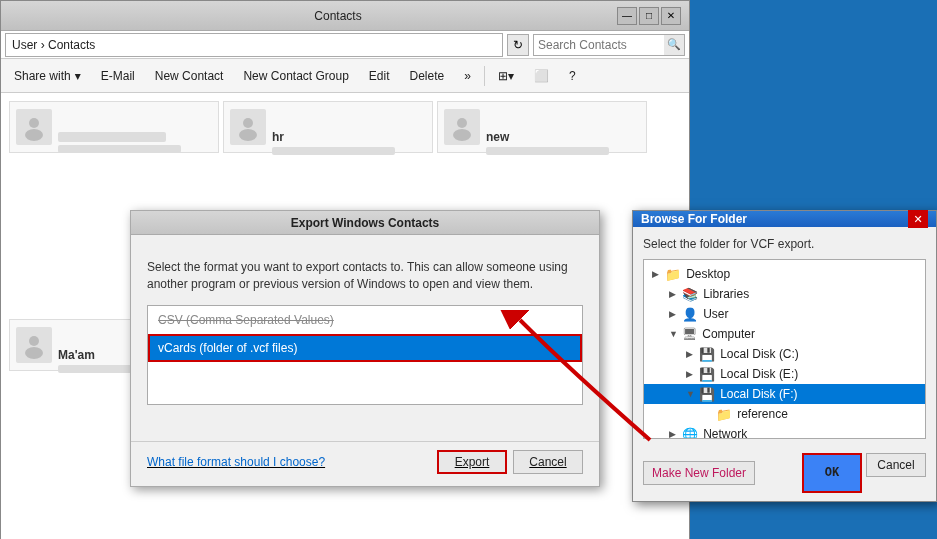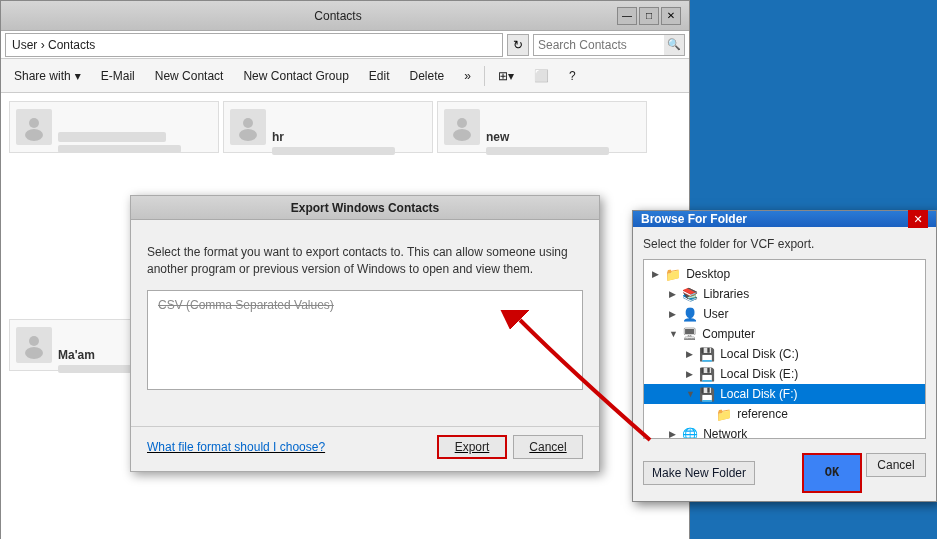--- a/index.html
+++ b/index.html
@@ -164,21 +164,21 @@
       background: #ddd;
       height: 8px;
       margin-top: 3px;
       border-radius: 2px;
       width: 80%;
     }
 
     
     .export-dialog {
       position: absolute;
-      top: 195px;
+      top: 210px;
       left: 130px;
       width: 470px;
       background: #f0f0f0;
       border: 1px solid #aaa;
       box-shadow: 3px 3px 10px rgba(0,0,0,0.4);
       z-index: 10;
     }
     .export-dialog-title {
       background: linear-gradient(to bottom, #d6d6d6, #c4c4c4);
       height: 24px;
@@ -315,21 +315,21 @@
       align-items: center;
       justify-content: space-between;
     }
     .make-folder-btn {
       height: 24px;
       padding: 0 8px;
       background: #e8e8e8;
       border: 1px solid #aaa;
       font-size: 12px;
       cursor: pointer;
-      color: #0f172a;
+      color: #be185d;
     }
     .browse-ok-btn {
       height: 40px;
       width: 60px;
       background: #3b82f6;
       border: 2px solid #cc0000;
       font-size: 12px;
       cursor: pointer;
       font-weight: 600;
       color: #222;
@@ -460,20 +460,21 @@
     </div>
   </div>
 </div>
 
 <div class="export-dialog">
   <div class="export-dialog-title">Export Windows Contacts</div>
   <div class="export-dialog-body">
     <p class="export-description">Select the format you want to export contacts to.  This can allow someone using another program or previous version of Windows to open and view them.</p>
     <div class="format-list">
       <div class="format-item strikethrough">CSV (Comma Separated Values)</div>
+      <div class="format-item selected">vCards (folder of .vcf files)</div>
     </div>
   </div>
   <div class="export-dialog-footer">
     <a class="help-link">What file format should I choose?</a>
     <div class="dialog-buttons">
       <button class="dialog-btn">Export</button>
       <button class="dialog-btn cancel-btn">Cancel</button>
     </div>
   </div>
 </div>

